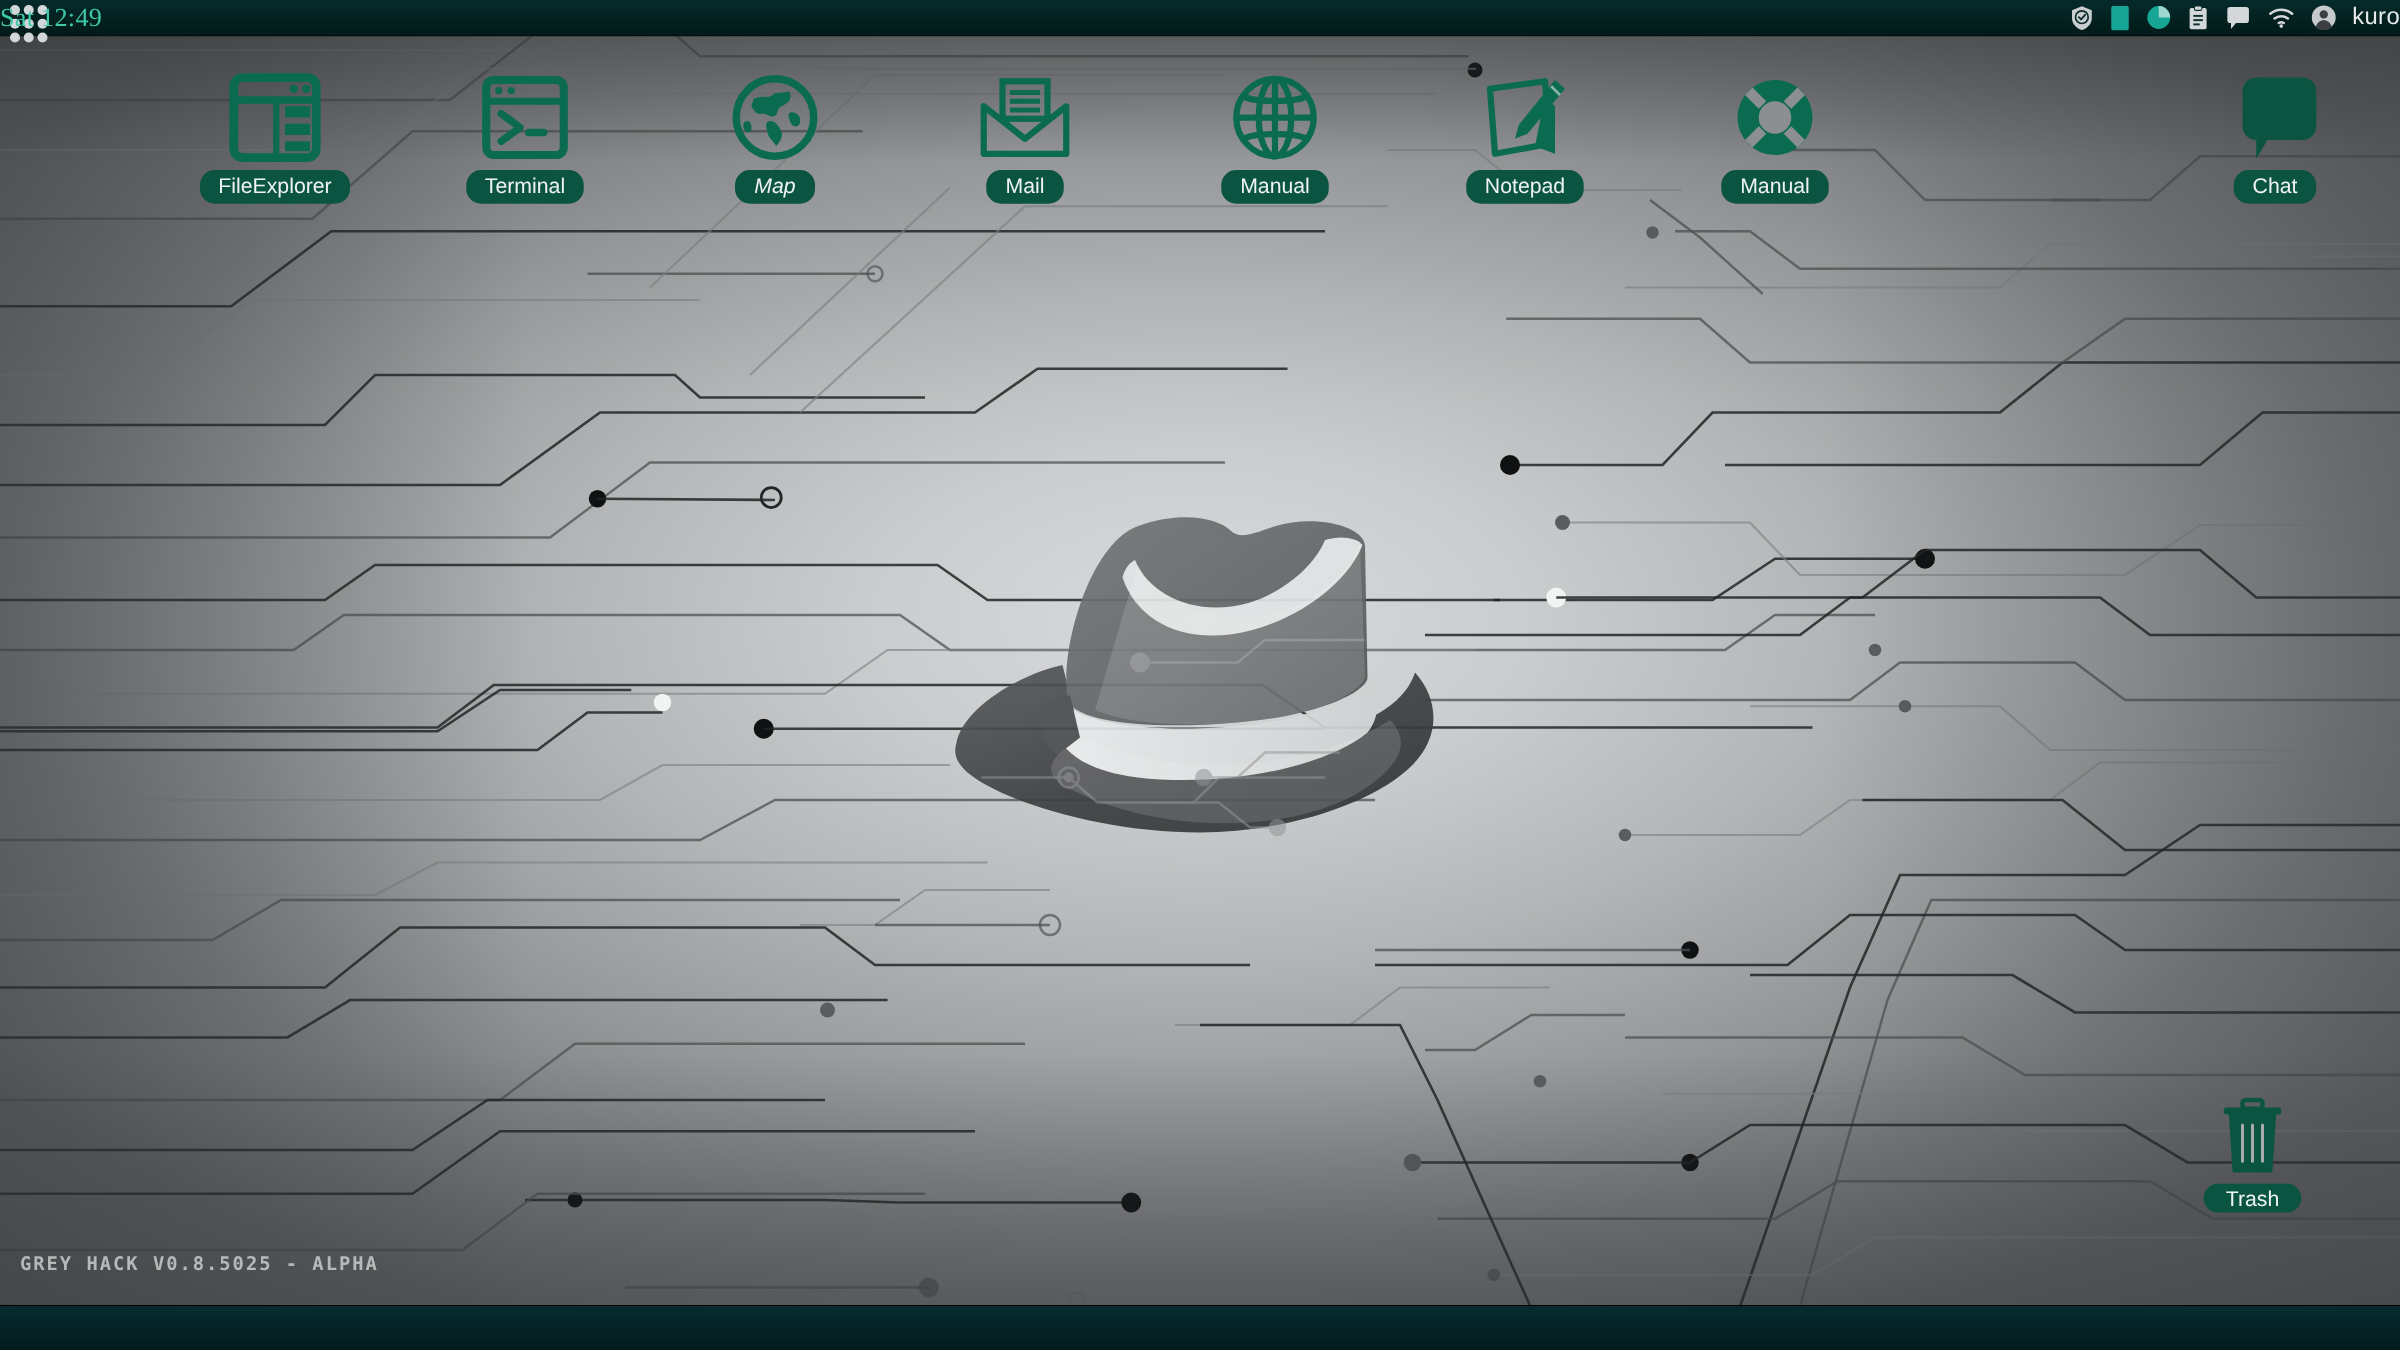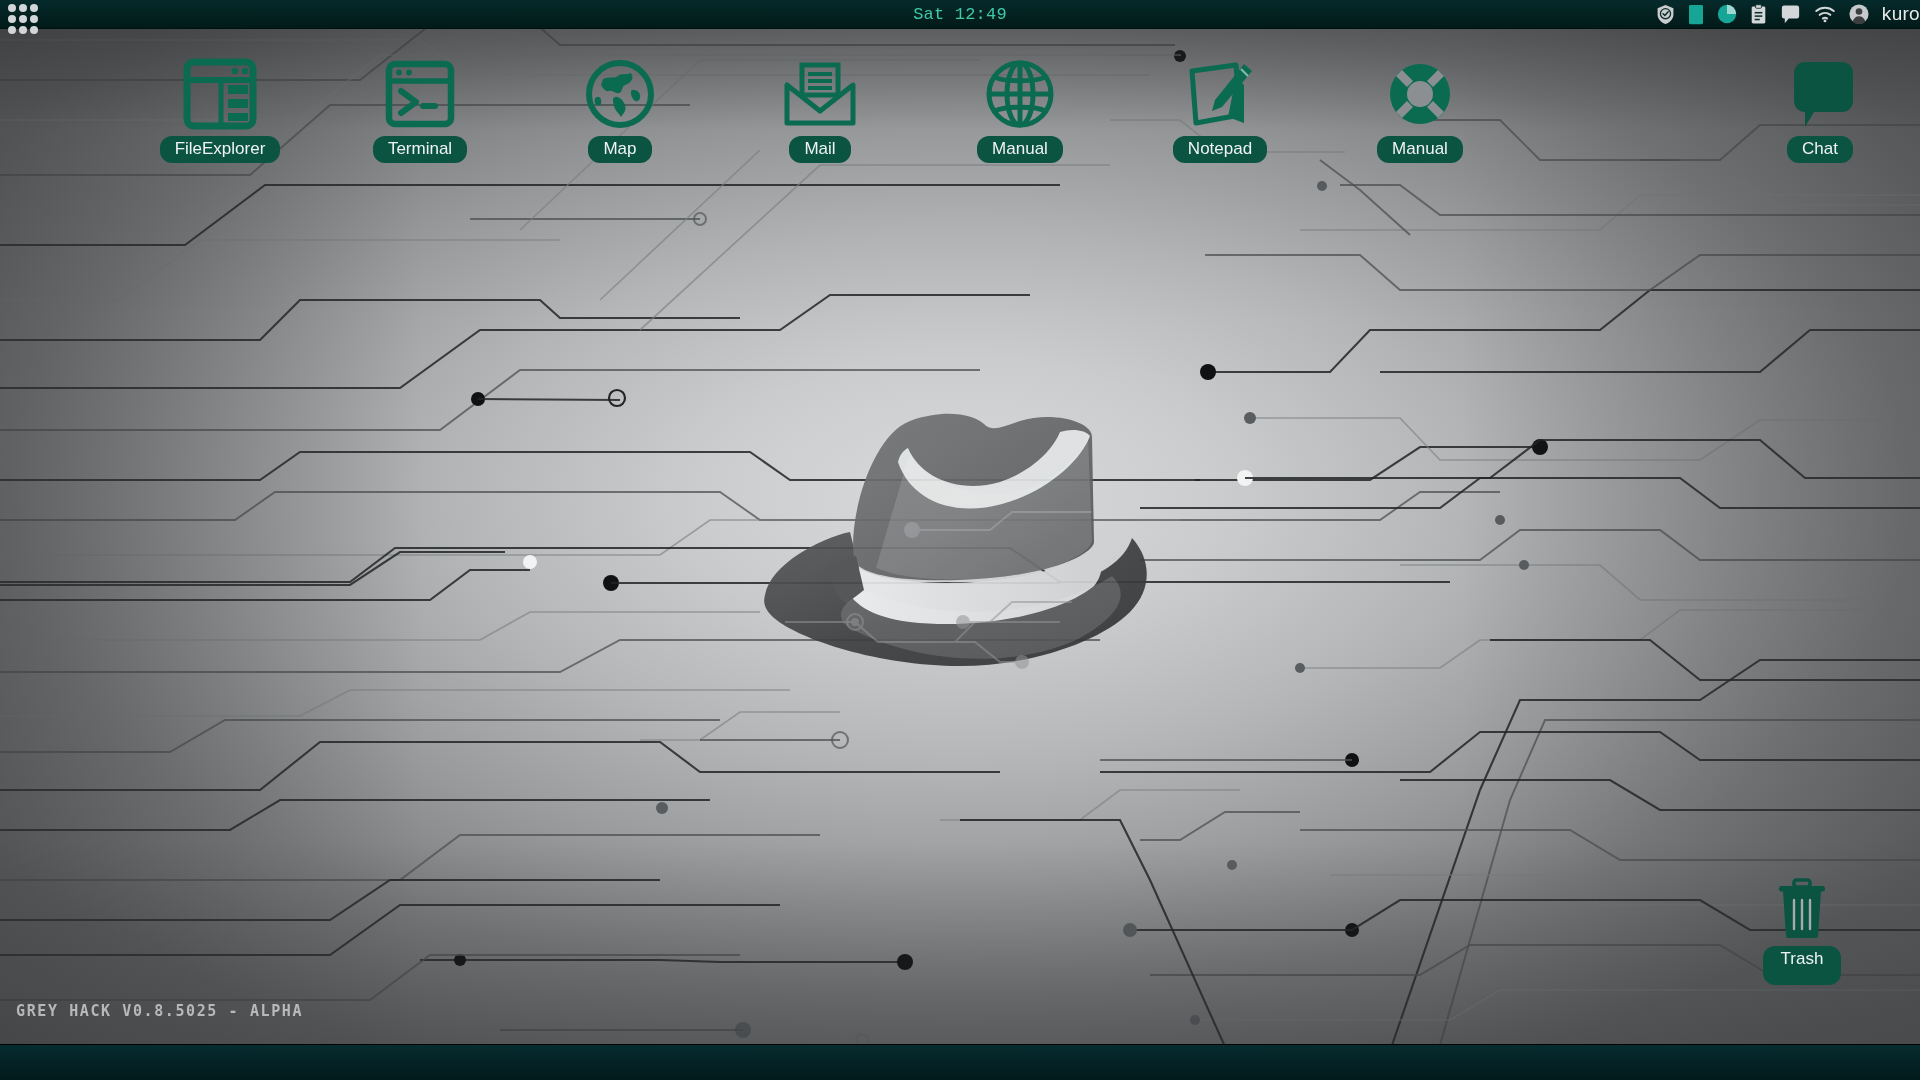--- a/index.html
+++ b/index.html
@@ -43,23 +43,23 @@
     border-bottom:1px solid #010f0f;
     display:flex; align-items:center; z-index:40;
   }
   #app-menu-grid {
     width:44px; height:29px; display:grid;
     grid-template-columns:repeat(3,1fr); grid-template-rows:repeat(3,1fr);
     gap:3px; padding:4px 8px; cursor:pointer;
   }
   #app-menu-grid i { display:block; width:8px; height:8px; border-radius:50%; background:#d2d6d8; }
   #clock {
-    position:absolute; left:0; right:0; text-align:center;
-    color:#3ec9a8; font-size:17px; letter-spacing:0.2px;
-    font-family:Liberation Mono, monospace; pointer-events:none;
+    position:absolute; left:0; right:0; text-align:left;
+    color:#3ec9a8; font-size:21px; letter-spacing:0.2px;
+    font-family:Liberation Serif, serif; pointer-events:none;
   }
   #tray { margin-left:auto; display:flex; align-items:center; gap:13px; padding-right:0; height:29px; }
   #tray .tray-icon { display:flex; align-items:center; justify-content:center; cursor:pointer; }
   #username { color:#e7eaeb; font-size:19px; letter-spacing:0.3px; }
 
   
   #desktop-icons { position:absolute; left:0; top:55px; width:1756px; height:130px; z-index:20; }
   .desk-icon {
     position:absolute; width:150px; text-align:center; cursor:pointer;
     display:flex; flex-direction:column; align-items:center;
@@ -71,21 +71,21 @@
     white-space:nowrap; display:inline-block;
   }
 
   
   #trash-icon {
     position:absolute; left:1742px; top:878px; width:120px; text-align:center;
     cursor:pointer; z-index:20; display:flex; flex-direction:column; align-items:center;
   }
   #trash-icon .pill {
     margin-top:2px; background:#0b5442; color:#f0f3f3; font-size:17px;
-    padding:3px 18px 16px; border-radius:12px; white-space:nowrap;
+    padding:3px 18px 0; border-radius:12px; white-space:nowrap;
   }
 
   
   #version-text {
     position:absolute; left:16px; top:1002px; z-index:20;
     color:#c9cbcc; font-size:15px; letter-spacing:1.6px;
     font-family:"DejaVu Sans Mono", monospace; opacity:0.85;font-weight:bold;
   }
 
   
@@ -396,21 +396,21 @@
           <line x1="4" y1="21" x2="66" y2="21" stroke="#0a6b50" stroke-width="5.5"></line>
           <circle cx="14" cy="12.5" r="2.9" fill="#0a6b50"></circle>
           <circle cx="24" cy="12.5" r="2.9" fill="#0a6b50"></circle>
           <path d="M16,31 L31,42 L16,53" fill="none" stroke="#0a6b50" stroke-width="6" stroke-linecap="round" stroke-linejoin="round"></path>
           <line x1="38" y1="46" x2="50" y2="46" stroke="#0a6b50" stroke-width="6" stroke-linecap="round"></line>
         </svg>
       </span>
       <span class="pill">Terminal</span>
     </div>
 
-    <div class="desk-icon" style="left:545px;top:0;">
+    <div class="desk-icon" style="left:545px;top:0;font-style:italic;">
       <span class="glyph">
         <svg width="70" height="70" viewBox="0 0 70 70">
           <circle cx="35" cy="35" r="31" fill="none" stroke="#0a6b50" stroke-width="6"></circle>
           <path d="M18,20 C24,17 30,20 33,17 C36,14 42,16 46,14 C50,20 45,24 40,26
                    C36,28 38,33 34,34 C30,35 28,31 24,32 C20,33 18,29 16,26 Z" fill="#0a6b50"></path>
           <path d="M30,38 C34,37 38,41 40,46 C42,51 38,55 36,58 C34,54 30,52 29,47
                    C28,43 27,39 30,38 Z" fill="#0a6b50"></path>
           <path d="M47,31 C52,30 56,34 55,39 C54,43 50,43 48,40 C46,37 45,32 47,31 Z" fill="#0a6b50"></path>
           <path d="M12,38 C15,37 17,41 16,45 C15,48 11,47 10,44 C9,41 10,38 12,38 Z" fill="#0a6b50"></path>
         </svg>

